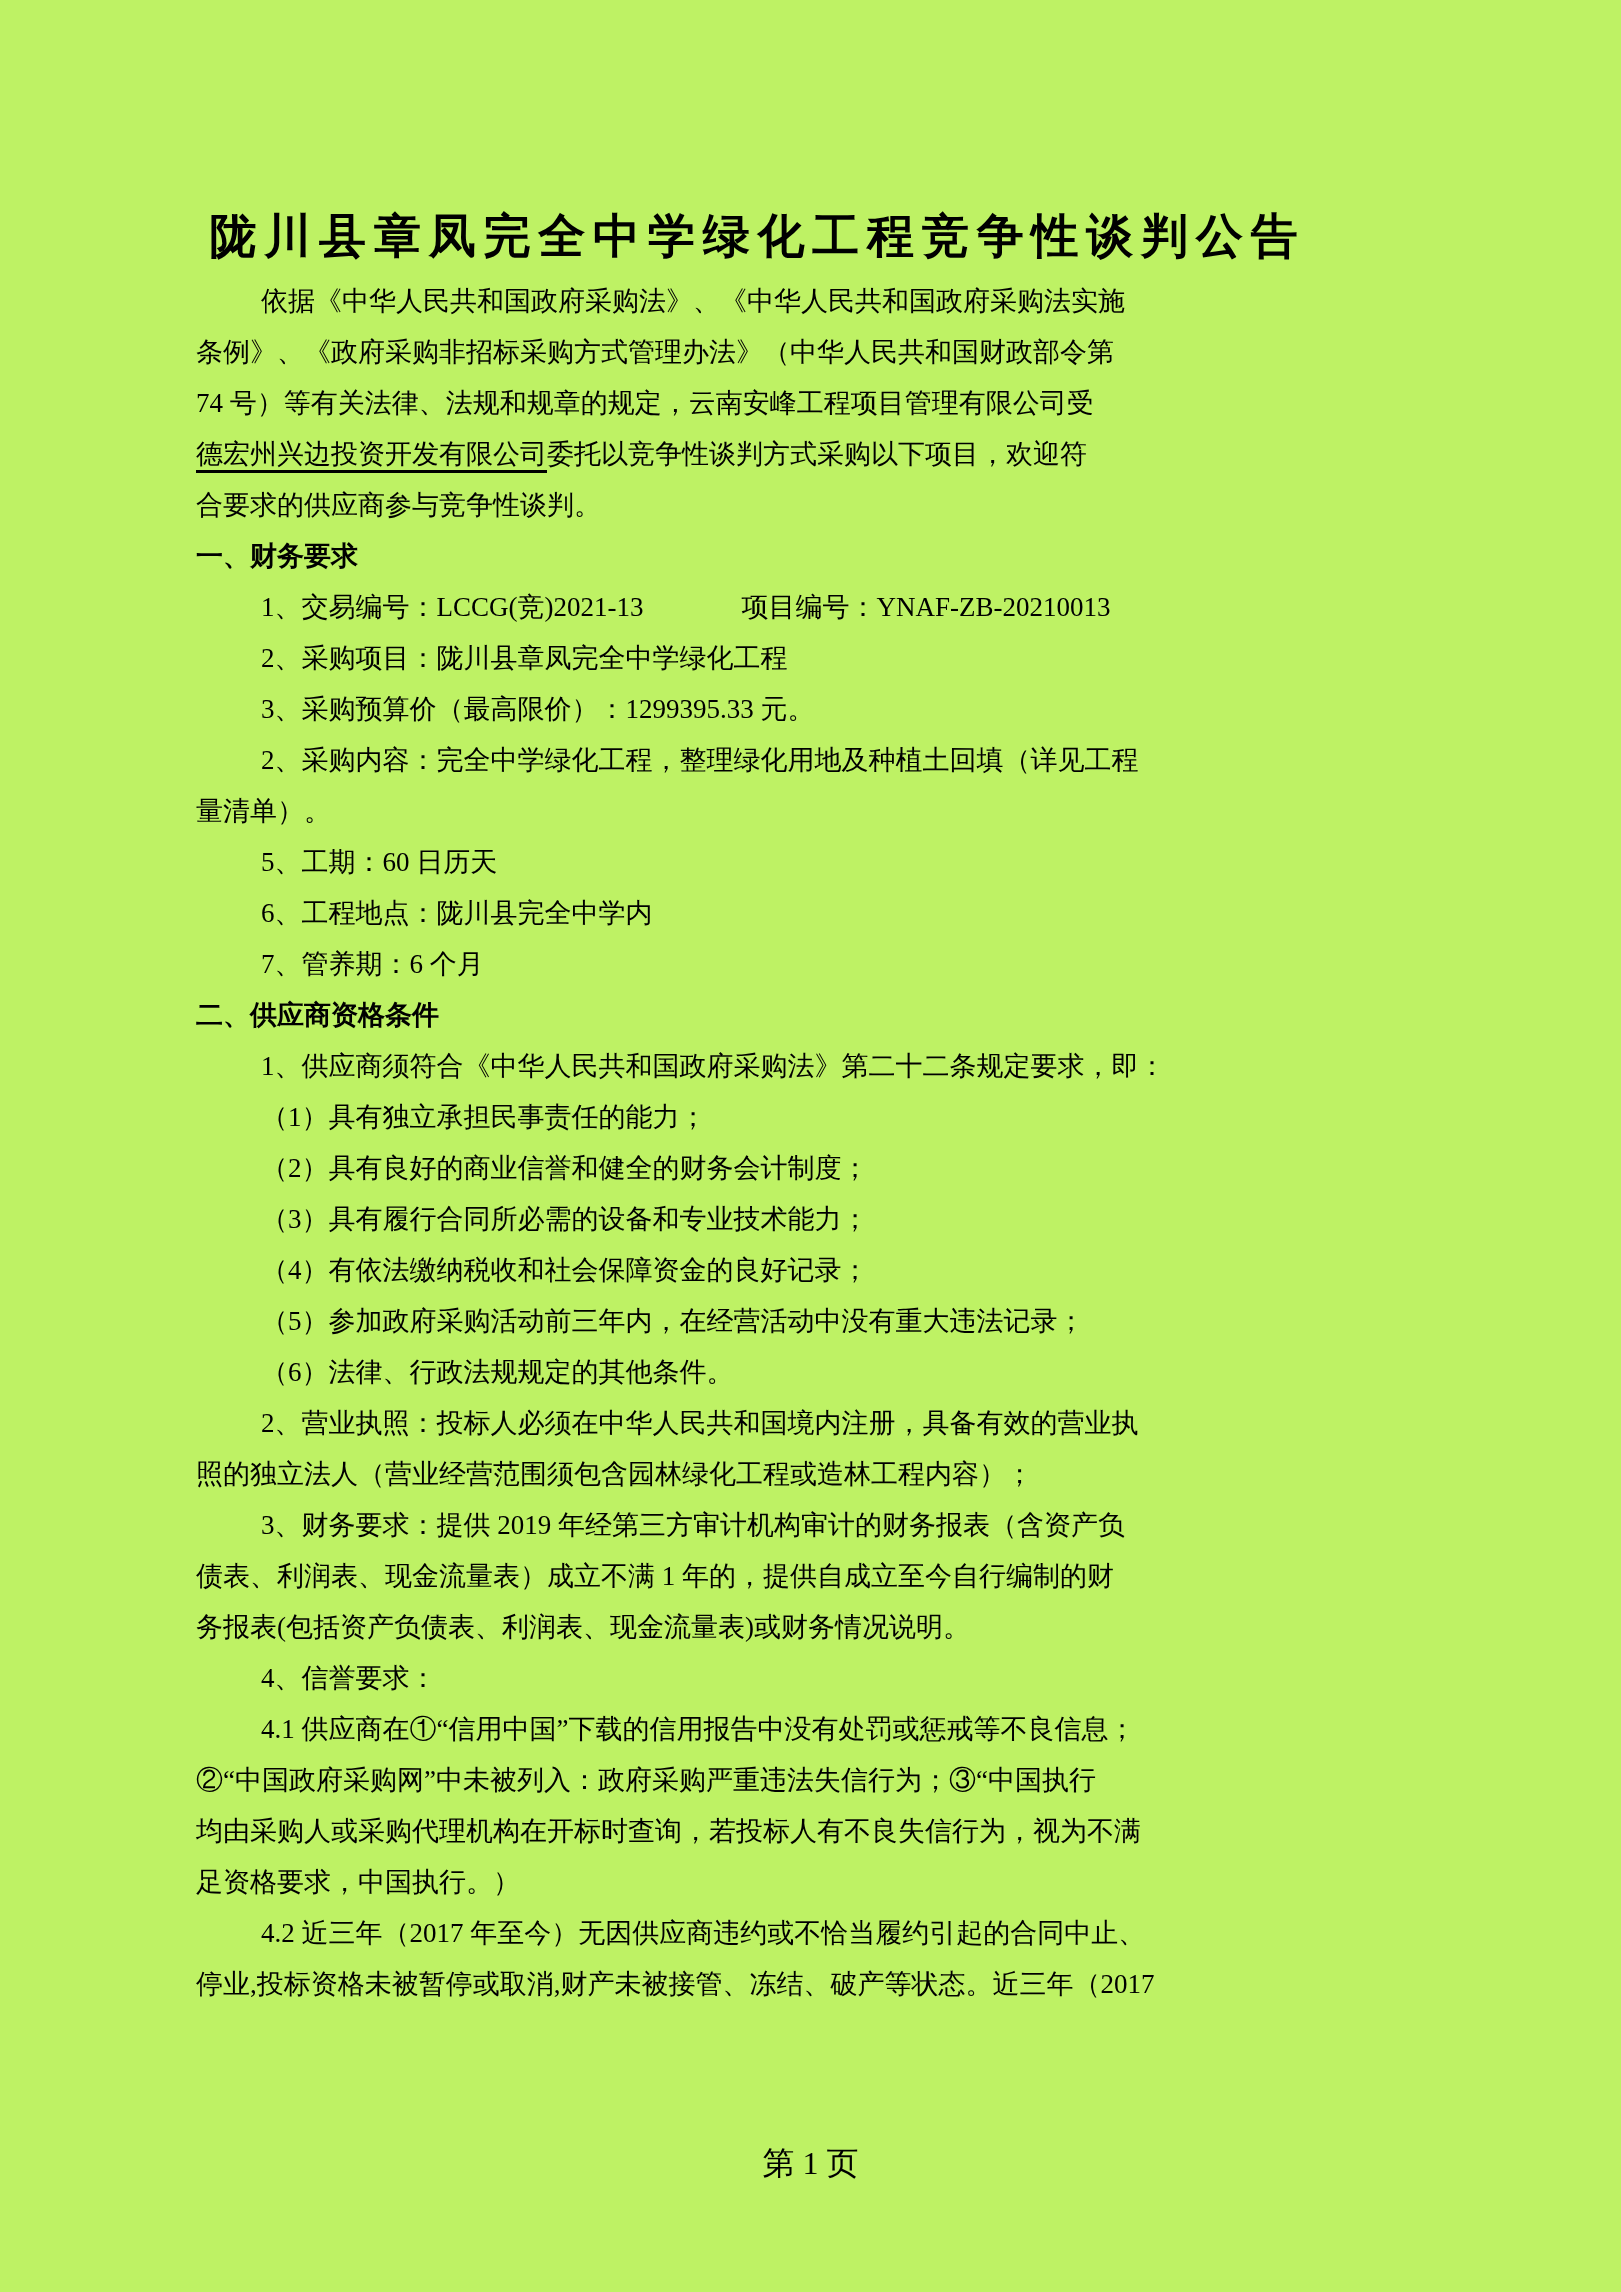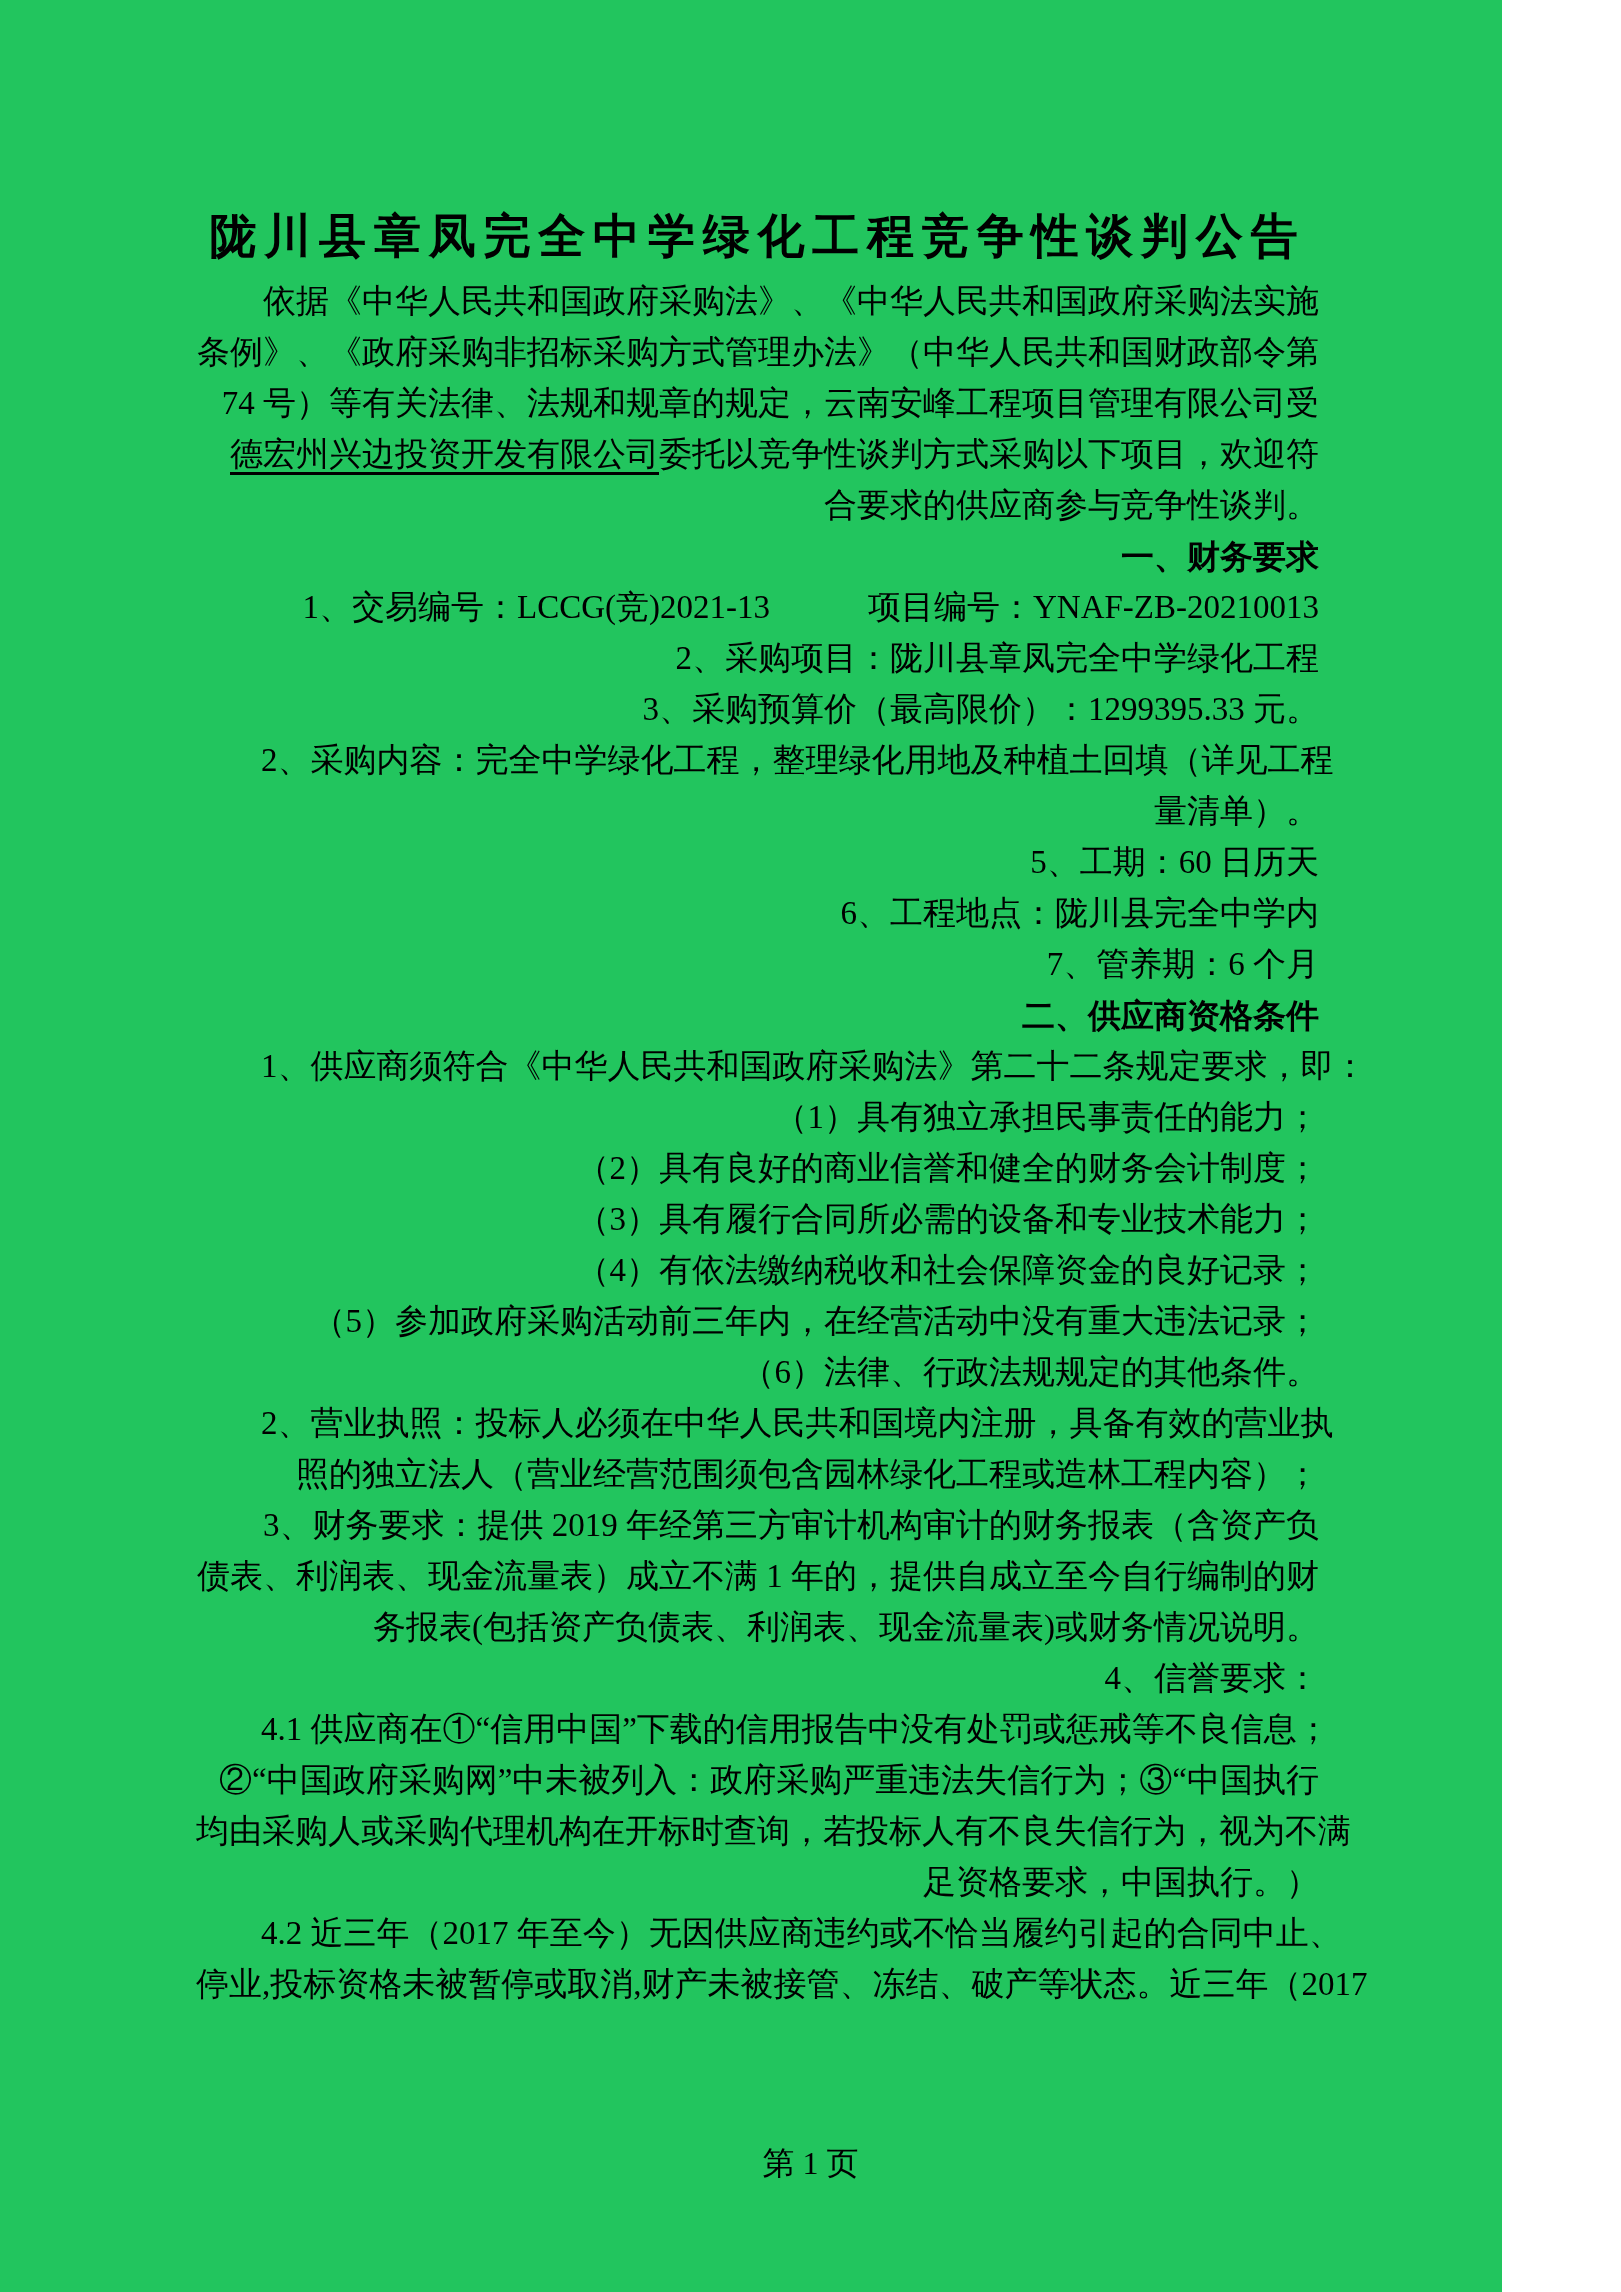--- a/index.html
+++ b/index.html
@@ -1,20 +1,20 @@
 <!DOCTYPE html>
 <html><head>
 <meta charset="utf-8">
 <style>
   html, body { margin: 0; padding: 0; background: #ffffff; }
   .page {
     position: relative;
-    width: 1502px;
+    width: 1621px;
     height: 2293px;
-    background: #22c55e;
+    background: #bef264;
     color: #000000;
     font-family: "Liberation Serif", "DejaVu Serif", serif;
     overflow: hidden;
   }
   .title {
     position: absolute;
     top: 176px;
     left: 196px;
     width: 1123px;
     text-align: center;
@@ -23,22 +23,21 @@
     font-size: 47px;
     line-height: 57px;
     letter-spacing: 7.8px;
     white-space: nowrap;
   }
   .body {
     position: absolute;
     top: 276px;
     left: 196px;
     width: 1123px;
-    font-size: 33px;
-    text-align: right;
+    font-size: 27px;
   }
   .ln {
     height: 51px;
     line-height: 51px;
     white-space: nowrap;
   }
   .ind { text-indent: 65px; }      
   .li  { padding-left: 65px; }     
   .hd  {
     font-weight: bold;

